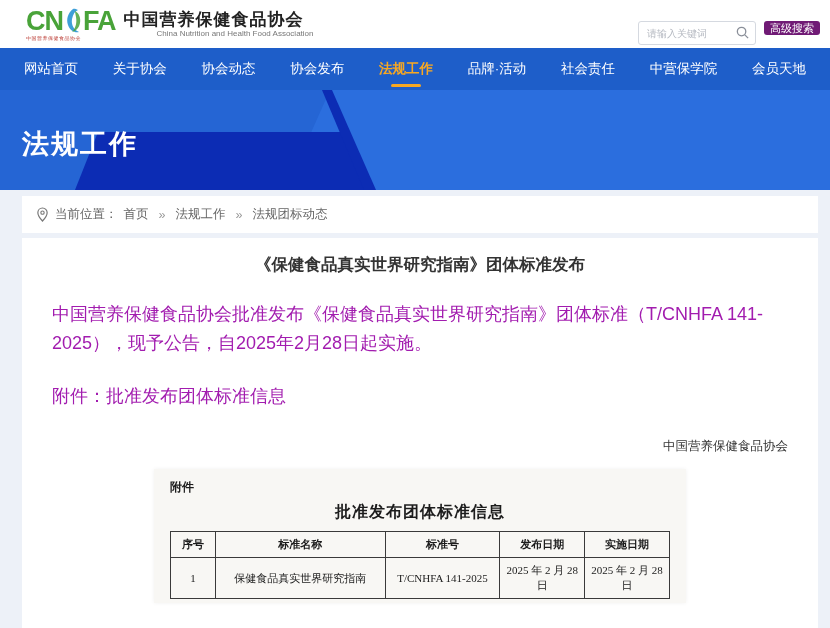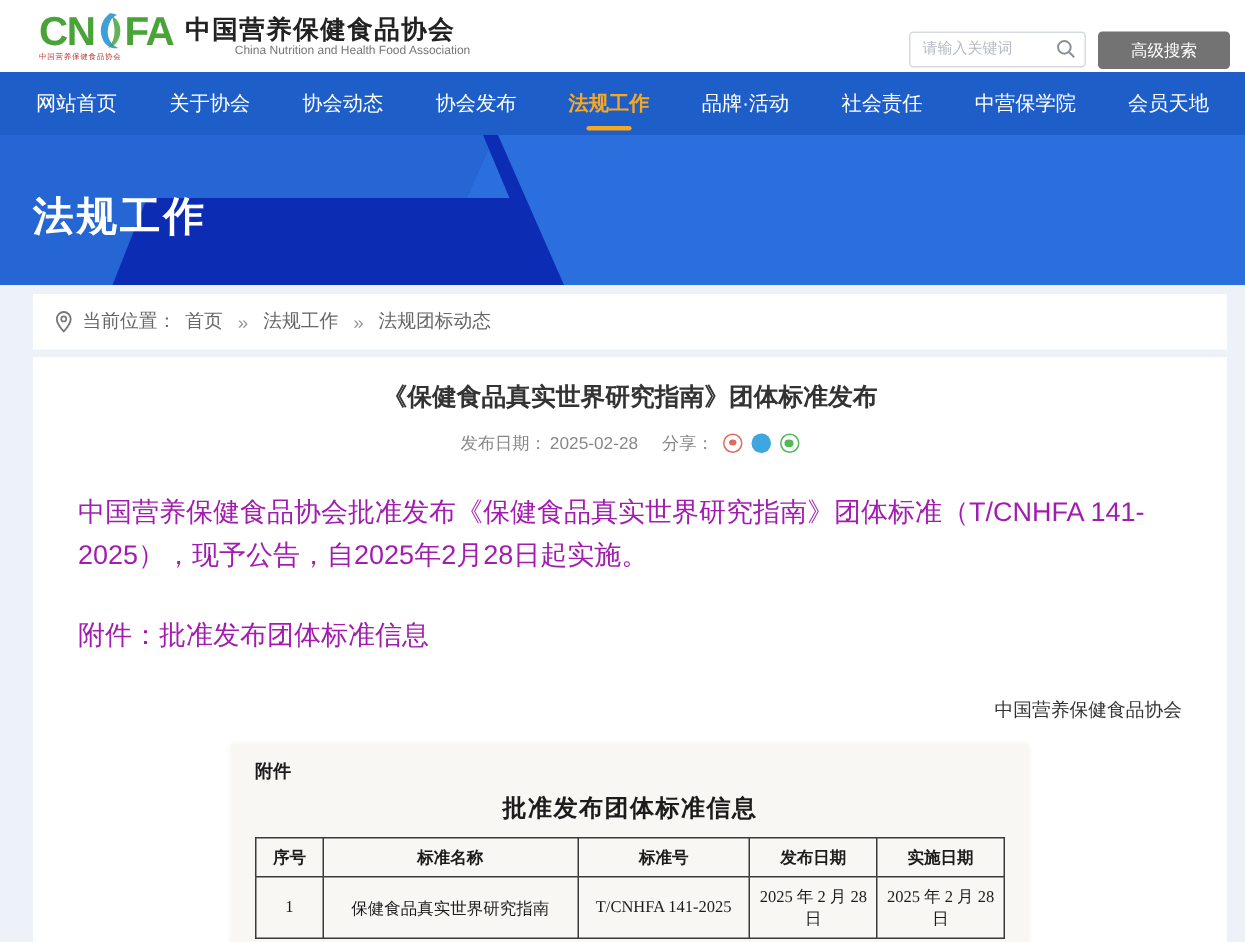--- a/index.html
+++ b/index.html
@@ -15,21 +15,21 @@
   .logo-glyph { width:24px; height:28px; margin:0 -2px; }
   .logo-small { font-size:5px; color:#bb3b33; letter-spacing:.5px; margin-top:1px; }
   .logo-titles { line-height:1.15; }
   .logo-title-cn { font-size:17px; font-weight:bold; color:#222; letter-spacing:1px; }
   .logo-title-en { font-size:8px; color:#777;margin-left:33px; }
   .header-right { margin-left:auto; display:flex; align-items:flex-start; gap:8px;margin-top:18px; }
   .search-box { position:relative; width:118px; height:24px; }
   .search-box input { width:100%; height:100%; border:1px solid #d5d9e0; border-radius:3px; font-size:10px; padding:0 22px 0 8px; color:#333; outline:none; }
   .search-box input::placeholder { color:#b6bac2; }
   .search-icon { position:absolute; right:6px; top:4px; width:15px; height:15px; }
-  .adv-search-btn { height:25px; padding:0 22px; background:#737373; color:#fff; border:none; border-radius:3px; font-size:11px; cursor:pointer; }
+  .adv-search-btn { height:14px; padding:0 6px; background:#701a75; color:#fff; border:none; border-radius:3px; font-size:11px; cursor:pointer; }
 
   
   .nav { position:absolute; left:0; top:48px; width:830px; height:42px; background:#1e5ec9; display:flex; align-items:center; justify-content:space-between; padding:0 22px; }
   .nav-item { position:relative; color:#ffffff; font-size:13.5px; text-decoration:none; padding:12px 2px; cursor:pointer; }
   .nav-item.active { color:#f7a823; font-weight:bold; }
   .nav-item.active::after { content:""; position:absolute; left:50%; transform:translateX(-50%); bottom:3px; width:30px; height:3px; background:#f7a823; border-radius:2px; }
 
   
   .banner { position:absolute; left:0; top:90px; width:830px; height:100px; background:#2565d4; overflow:hidden; }
   .banner-light { position:absolute; top:0; left:330px; width:560px; height:100px; background:#2b6ede; transform:skewX(-24deg); transform-origin:top left; }
@@ -130,28 +130,20 @@
   <span class="crumb crumb-link">首页</span>
   <span class="crumb-sep">»</span>
   <span class="crumb crumb-link">法规工作</span>
   <span class="crumb-sep">»</span>
   <span class="crumb">法规团标动态</span>
 </div>
 
 <div class="main-card">
   <div class="article-title">《保健食品真实世界研究指南》团体标准发布</div>
 
-  <div class="article-meta">
-    <span>发布日期：</span>
-      <span style="margin-left:-4px;">2025-02-28</span>
-    <span style="margin-left:10px;">分享：</span>
-    <span class="share-icon share-weibo"></span>
-    <span class="share-icon share-qq"></span>
-    <span class="share-icon share-wechat"></span>
-  </div>
 
   <div class="article-body">
     <p class="para">中国营养保健食品协会批准发布《保健食品真实世界研究指南》团体标准（T/CNHFA 141-2025），现予公告，自2025年2月28日起实施。</p>
     <p class="para">附件：批准发布团体标准信息</p>
     <div class="sign-line">中国营养保健食品协会</div>
   </div>
 
   <div class="scan-doc">
     <div class="scan-attach">附件</div>
     <div class="scan-title">批准发布团体标准信息</div>

